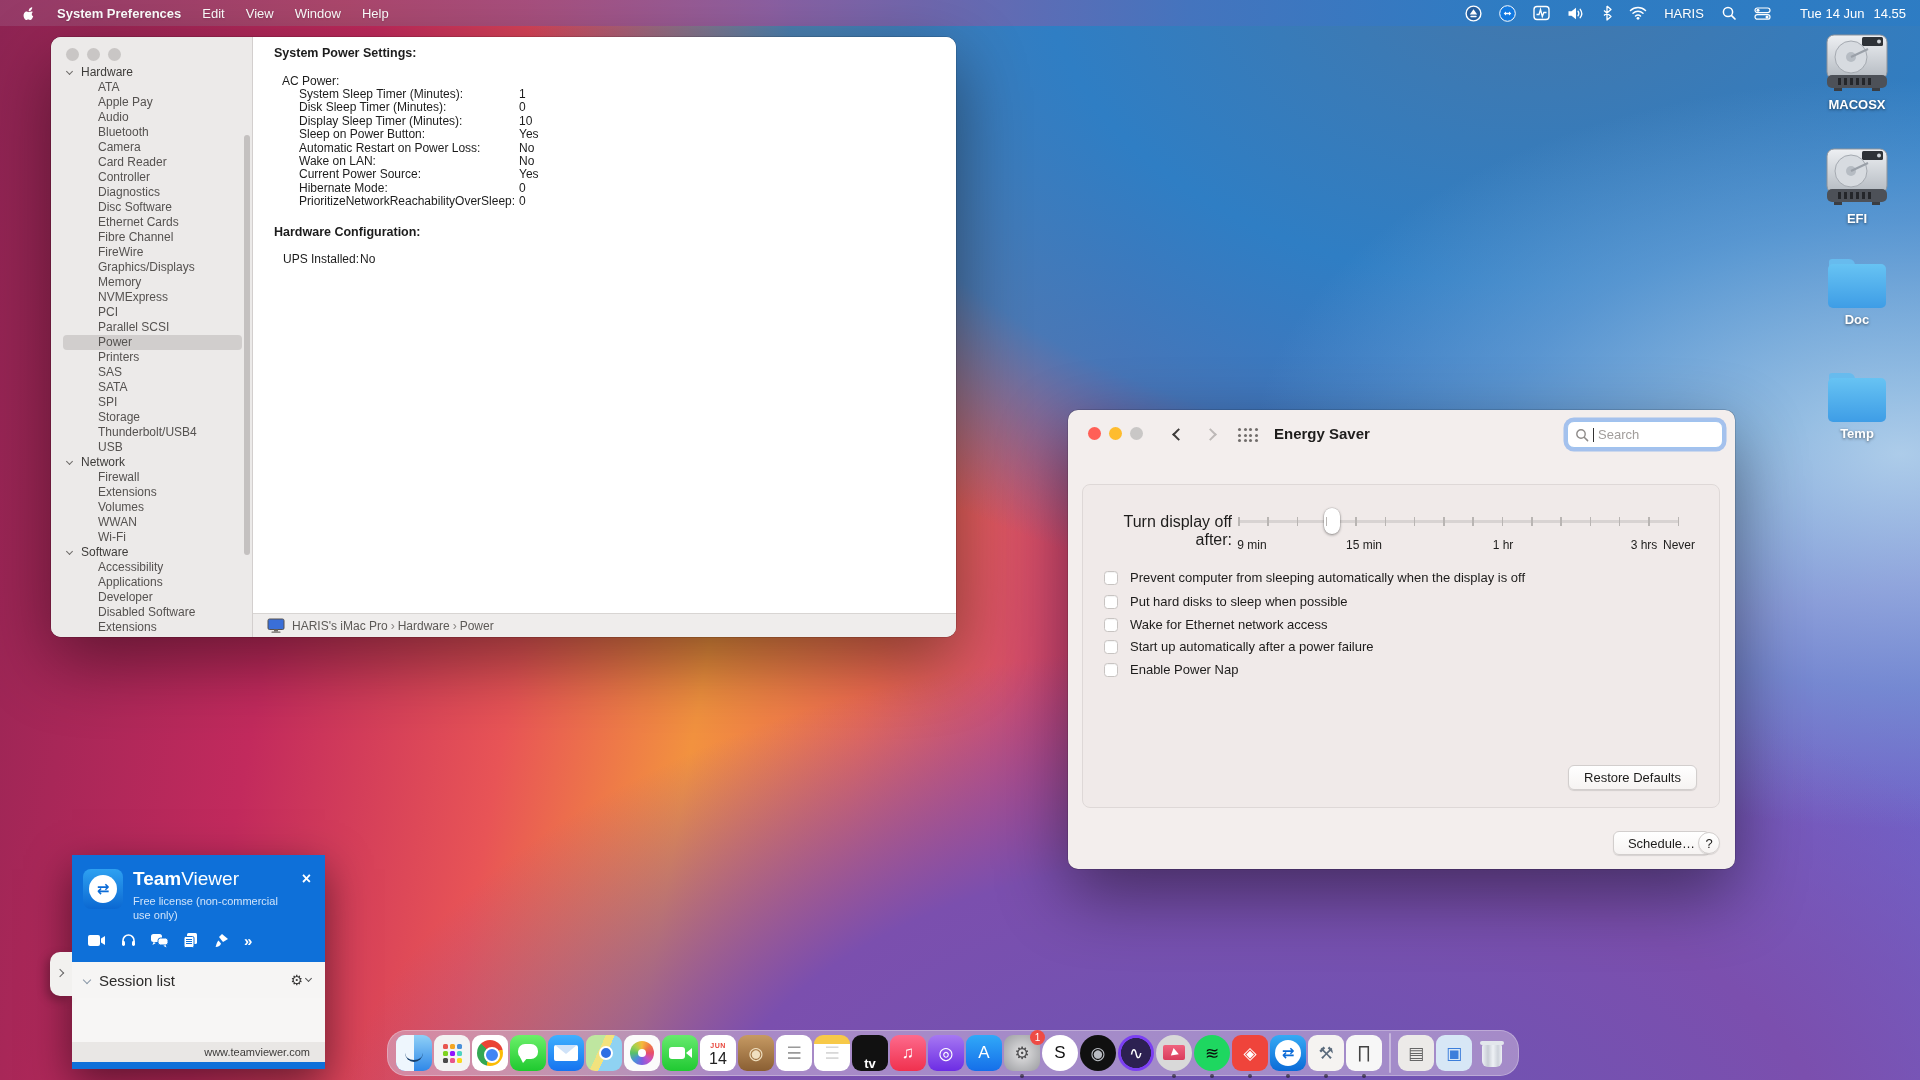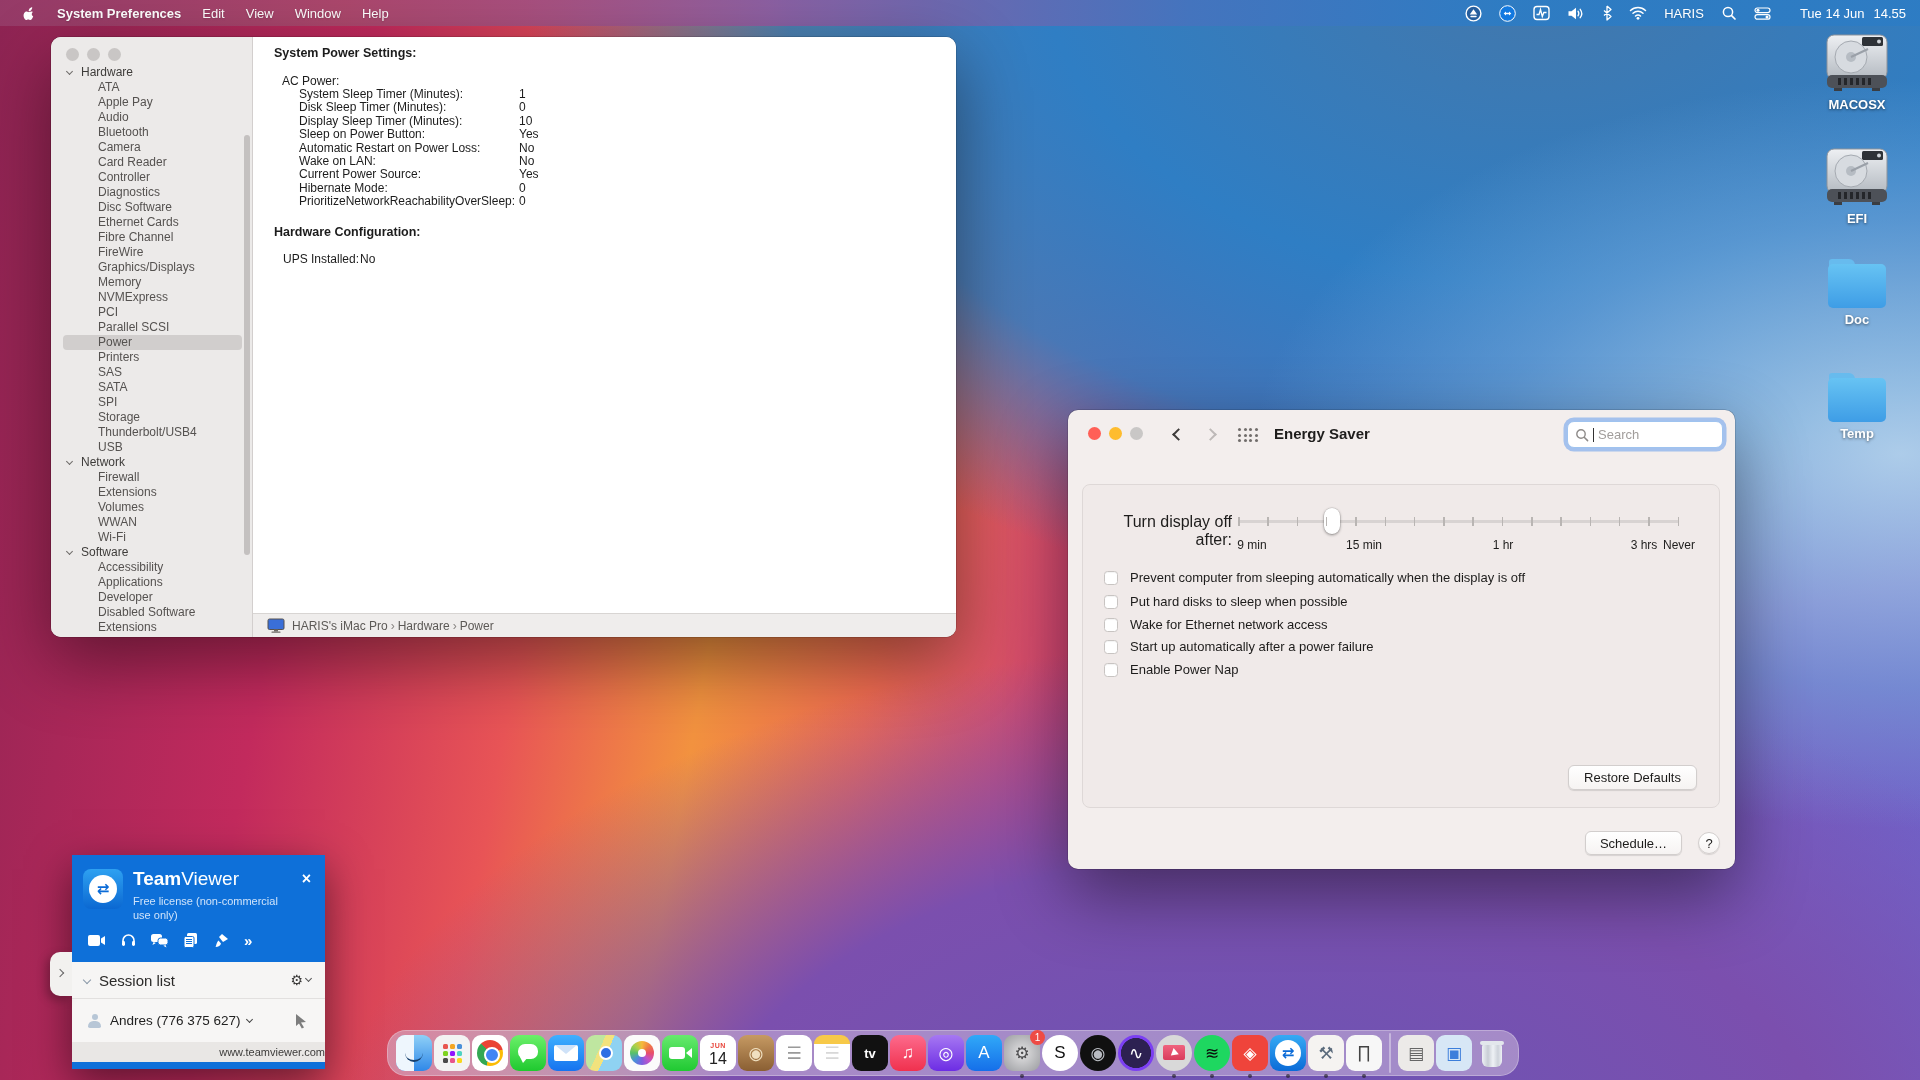--- a/index.html
+++ b/index.html
@@ -63,21 +63,21 @@
   #en-slider-label { position:absolute; left:28px; top:103px; width:136px; text-align:right; font-size:16px; color:#1e1d1c; }
   #en-track { position:absolute; left:170px; top:110px; width:441px; height:3px; background:#d8d3d2; border-radius:2px; }
   .tick { position:absolute; top:-3px; width:1.5px; height:9px; background:#b9b5b3; }
   #en-thumb { position:absolute; top:-12px; width:16px; height:26px; background:#fff; border-radius:8px; box-shadow:0 1px 3px rgba(0,0,0,.4), 0 0 0 .5px rgba(0,0,0,.12); }
   .tick-label { position:absolute; top:128px; transform:translateX(-50%); font-size:12px; color:#1e1d1c; white-space:nowrap; }
   .cbrow { position:absolute; left:36px; display:flex; align-items:center; gap:12px; font-size:13px; color:#1d1c1b; white-space:nowrap; }
   .cbox { width:14px; height:14px; background:#fff; border:1px solid #c8c4c2; border-radius:3.5px; box-shadow:inset 0 1px 1px rgba(0,0,0,.05); }
   #en-note { position:absolute; left:60px; top:268px; width:512px; font-size:11.5px; line-height:1.32; color:#4b4947; }
   .btn { background:linear-gradient(180deg,#ffffff,#f6f3f2); border:1px solid #d2cecd; border-radius:6px; font-size:13px; color:#1d1c1b; display:flex; align-items:center; justify-content:center; box-shadow:0 1px 1px rgba(0,0,0,.12); }
   #en-restore { position:absolute; left:500px; top:355px; width:129px; height:25px; }
-  #en-schedule { position:absolute; left:517px; top:421px; width:97px; height:24px; }
+  #en-schedule { position:absolute; left:545px; top:421px; width:97px; height:24px; }
   #en-help { position:absolute; left:630px; top:422px; width:22px; height:22px; border-radius:50%; font-size:13px; }
   
   #tv { position:absolute; left:72px; top:855px; width:253px; height:214px; box-shadow:0 14px 40px rgba(0,0,0,.5); background:#f7f6f5; }
   #tv-head { position:absolute; left:0; top:0; right:0; height:107px; background:#0e70d9; color:#fff; }
   #tv-logo { position:absolute; left:11px; top:14px; width:40px; height:40px; border-radius:8px; background:linear-gradient(180deg,#2ea1f1,#0b68d2); display:flex; align-items:center; justify-content:center; }
   #tv-logo .ring { width:28px; height:28px; background:#fff; border-radius:50%; display:flex; align-items:center; justify-content:center; color:#0b6bd7; font-size:15px; font-weight:bold; }
   #tv-brand { position:absolute; left:61px; top:13px; font-size:19px; }
   #tv-brand b { font-weight:bold; }
   #tv-license { position:absolute; left:61px; top:40px; width:162px; font-size:11px; line-height:1.25; color:#cfe3fa; }
   #tv-close { position:absolute; right:14px; top:16px; font-size:16px; font-weight:bold; color:#fff; line-height:1; }
@@ -88,21 +88,21 @@
   #tv-session .lbl { font-size:15px; color:#2b2a29; }
   #tv-gear { margin-left:auto; padding-right:14px; display:flex; align-items:center; gap:3px; color:#3b3a39; font-size:14px; }
   #tv-gear .chev2 { width:5px; height:5px; border-right:1.5px solid #555; border-bottom:1.5px solid #555; transform:rotate(45deg); margin-top:-3px; }
   #tv-user { position:absolute; left:0; top:143px; right:0; height:44px; border-top:1px solid #e2e0df; display:flex; align-items:center; }
   #tv-person { width:13px; height:13px; margin:0 9px 0 16px; position:relative; }
   #tv-person::before { content:""; position:absolute; left:3.5px; top:0; width:6px; height:6px; border-radius:50%; background:#b7c6d6; }
   #tv-person::after { content:""; position:absolute; left:0; top:6.5px; width:13px; height:7px; border-radius:6px 6px 2px 2px; background:#b7c6d6; }
   #tv-user .lbl { font-size:13.5px; color:#222; }
   #tv-user .chev2 { width:5px; height:5px; border-right:1.5px solid #444; border-bottom:1.5px solid #444; transform:rotate(45deg); margin:-2px 0 0 6px; }
   #tv-cursor { margin-left:auto; padding-right:16px; }
-  #tv-footer { position:absolute; left:0; top:187px; right:0; height:20px; background:#e9e7e5; display:flex; align-items:center; justify-content:flex-end; padding-right:0; font-size:11px; color:#3c3b3a; }
+  #tv-footer { position:absolute; left:0; top:187px; right:0; height:20px; background:#e9e7e5; display:flex; align-items:center; justify-content:flex-end; padding-right:15px; font-size:11px; color:#3c3b3a; }
   #tv-strip { position:absolute; left:0; top:207px; right:0; height:7px; background:#0e70d9; }
   #tv-tab { position:absolute; left:-22px; top:97px; width:22px; height:44px; background:#f2f1ef; border-radius:10px 0 0 10px; box-shadow:-4px 4px 10px rgba(0,0,0,.25); }
   #tv-tab .chev { position:absolute; left:7px; top:18px; width:6px; height:6px; border-right:1.8px solid #666; border-top:1.8px solid #666; transform:rotate(45deg); }
   
   .dsk { position:absolute; left:1810px; width:94px; text-align:center; }
   .dsk .lbl { margin-top:4px; color:#fff; font-size:13px; font-weight:bold; text-shadow:0 1px 3px rgba(0,0,0,.55); }
   .folder { position:relative; width:58px; height:44px; margin:6px auto 2px; }
   .folder::before { content:""; position:absolute; left:1px; top:-5px; width:26px; height:12px; border-radius:3px 6px 0 0; background:#67bbee; }
   .folder::after { content:""; position:absolute; inset:0; border-radius:5px; background:linear-gradient(180deg,#67c3f3,#3e9de6); }
   
@@ -477,30 +477,20 @@
             </svg>
           </span>
         <span class="dbl">»</span>
       </div>
     </div>
     <div id="tv-session">
       <span class="chev"></span>
       <span class="lbl">Session list</span>
       <span id="tv-gear">⚙<span class="chev2"></span></span>
     </div>
-    <div id="tv-user">
-      <span id="tv-person"></span>
-      <span class="lbl">Andres (776 375 627)</span>
-      <span class="chev2"></span>
-      <span id="tv-cursor">
-        <svg class="wsvg" width="15" height="16" viewBox="0 0 15 16">
-            <path d="M2 1l10 8-5 .6 3 5-2.2 1-2.8-5L2 13z" fill="#7d7d7d"></path>
-          </svg>
-      </span>
-    </div>
     <div id="tv-footer">www.teamviewer.com</div>
     <div id="tv-strip"></div>
   </div>
 
   <div id="desktop-icons">
       <div class="dsk" style="top: 33px;">
         <svg width="66" height="60" viewBox="0 0 66 60" style="display:block;margin:0 auto;">
           <defs>
             <linearGradient id="gsMACOSX" x1="0" y1="0" x2="0" y2="1">
               <stop offset="0" stop-color="#eef0f3"></stop>
@@ -580,21 +570,21 @@
       </div>
       <div class="di" style="background: linear-gradient(rgb(198, 154, 99), rgb(138, 95, 51));">
         <span class="g" style="color: rgb(240, 224, 192);">◉</span>
       </div>
       <div class="di" style="background: rgb(255, 255, 255);">
         <span class="g" style="color: rgb(154, 154, 154);">☰</span>
       </div>
       <div class="di" style="background: linear-gradient(rgb(247, 201, 72) 0%, rgb(247, 201, 72) 24%, rgb(255, 255, 255) 24%);">
         <span class="g" style="color: rgb(216, 216, 216);">☰</span>
       </div>
-      <div class="di" style="background: rgb(17, 17, 17);">
+      <div class="di" style="background: rgb(17, 17, 17); align-items: flex-end;">
         <span class="g tvtext" style="color: rgb(255, 255, 255);">tv</span>
       </div>
       <div class="di" style="background: linear-gradient(rgb(253, 106, 140), rgb(240, 49, 78));">
         <span class="g" style="color: rgb(255, 255, 255);">♫</span>
       </div>
       <div class="di" style="background: linear-gradient(rgb(166, 120, 242), rgb(109, 45, 228));">
         <span class="g" style="color: rgb(255, 255, 255);">◎</span>
       </div>
       <div class="di" style="background: linear-gradient(rgb(49, 169, 248), rgb(21, 111, 233));">
         <span class="g" style="color: rgb(255, 255, 255);">A</span>

